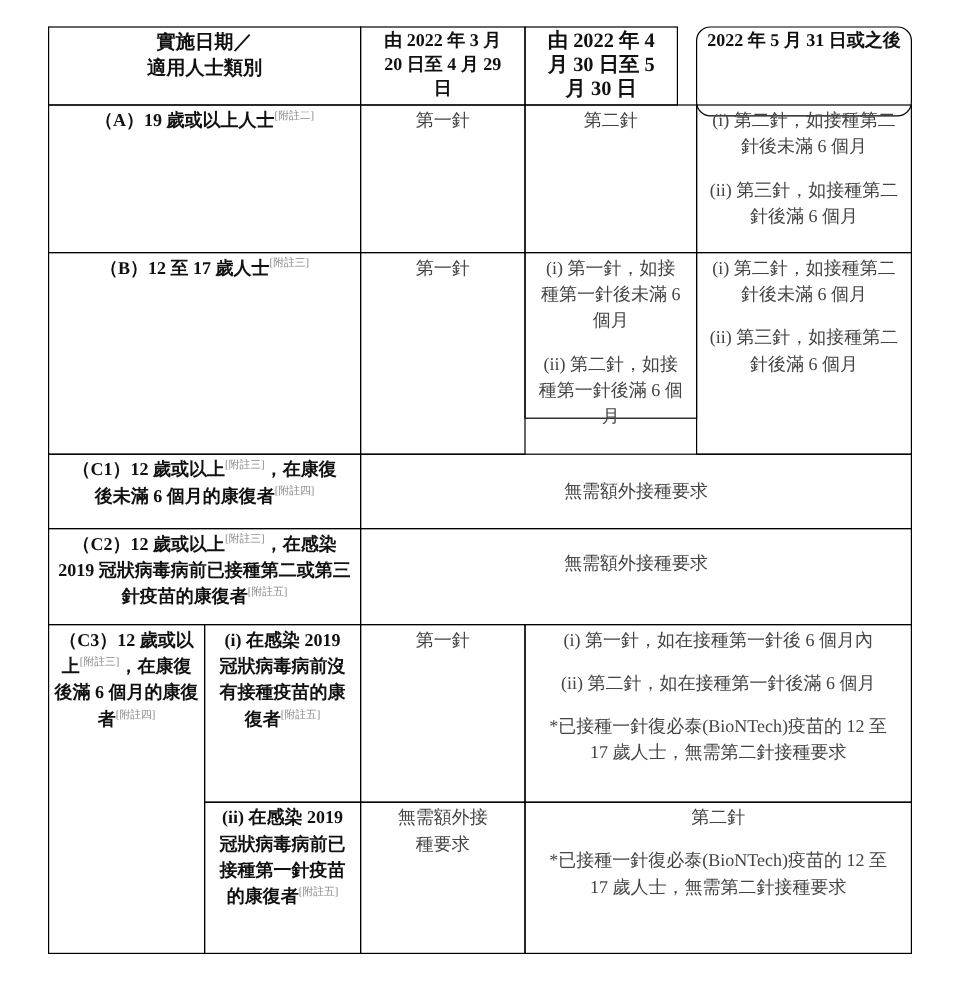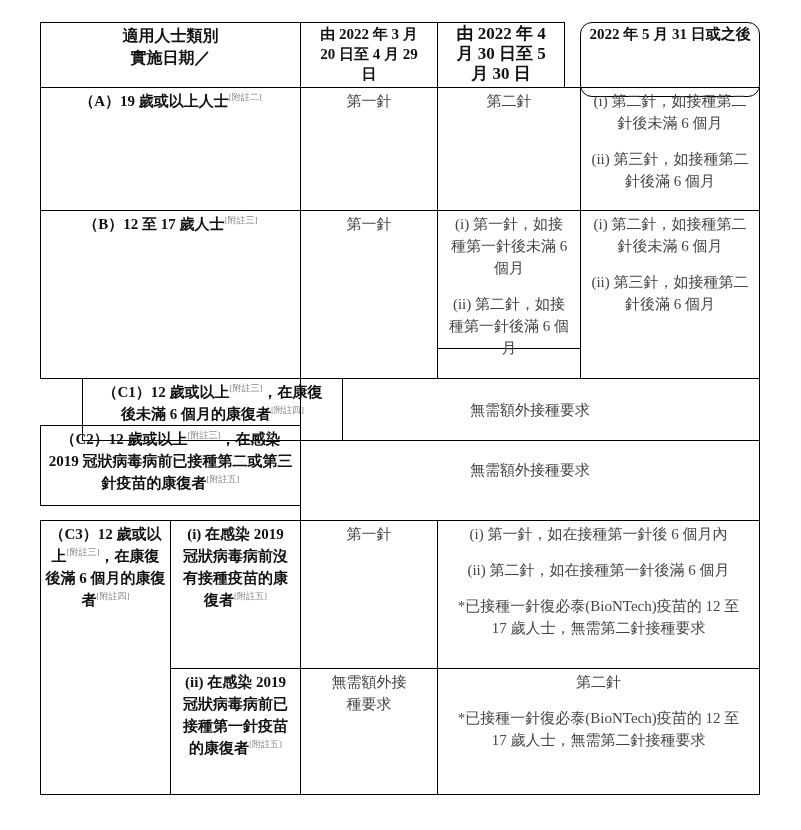--- a/index.html
+++ b/index.html
@@ -14,22 +14,22 @@
   .para { display:block; }
   .gap { margin-top:14px; }
   .mid { display:flex; flex-direction:column; justify-content:center; }
 </style>
 </head>
 <body>
 
 <div class="tbl">
 
   <div class="cell bold" style="left:0;top:0;width:261px;height:66px;font-size:16px;">
+    <span class="para">實施日期／</span>
     <span class="para">適用人士類別</span>
-    <span class="para">實施日期／</span>
   </div>
   <div class="cell bold" style="left:260px;top:0;width:138px;height:66px;font-size:15px;line-height:20px;padding:1px 10px;">由 2022 年 3 月 20 日至 4 月 29 日</div>
   <div class="cell bold" style="left:397px;top:0;width:128px;height:66px;font-size:17px;line-height:20px;padding:1px 12px;">由 2022 年 4 月 30 日至 5 月 30 日</div>
   <div class="cell bold" style="left:540px;top:0;width:180px;height:75px;font-size:15px;line-height:20px;padding:1px 8px;border-radius:12px;">2022 年 5 月 31 日或之後</div>
 
   <div class="cell bold" style="left:0;top:65px;width:261px;height:124px;">
     <span>（A）19 歲或以上人士</span><span class="note">[附註二]</span>
   </div>
   <div class="cell light" style="left:260px;top:65px;width:138px;height:124px;">第一針</div>
   <div class="cell light" style="left:397px;top:65px;width:144px;height:124px;">第二針</div>
@@ -44,28 +44,28 @@
   <div class="cell light" style="left:260px;top:188px;width:138px;height:169px;">第一針</div>
   <div class="cell light" style="left:397px;top:188px;width:144px;height:139px;padding:2px 10px;">
     <span class="para">(i) 第一針，如接種第一針後未滿 6 個月</span>
     <span class="para gap">(ii) 第二針，如接種第一針後滿 6 個月</span>
   </div>
   <div class="cell light" style="left:540px;top:188px;width:180px;height:169px;padding:2px 10px;">
     <span class="para">(i) 第二針，如接種第二針後未滿 6 個月</span>
     <span class="para gap">(ii) 第三針，如接種第二針後滿 6 個月</span>
   </div>
 
-  <div class="cell bold" style="left:0;top:356px;width:261px;height:63px;padding:2px 14px;margin-left:42px;">
+  <div class="cell bold" style="left:0;top:356px;width:261px;height:63px;padding:2px 14px;">
     <span>（C1）12 歲或以上</span><span class="note">[附註三]</span><span>，在康復後未滿 6 個月的康復者</span><span class="note">[附註四]</span>
   </div>
   <div class="cell light mid" style="left:260px;top:356px;width:460px;height:63px;">
     <span>無需額外接種要求</span>
   </div>
 
-  <div class="cell bold" style="left:0;top:403px;width:261px;height:81px;padding:2px 6px;text-align:center;">
+  <div class="cell bold" style="left:0;top:418px;width:261px;height:81px;padding:2px 6px;text-align:center;">
     <span>（C2）12 歲或以上</span><span class="note">[附註三]</span><span>，在感染 2019 冠狀病毒病前已接種第二或第三針疫苗的康復者</span><span class="note">[附註五]</span>
   </div>
   <div class="cell light" style="left:260px;top:418px;width:460px;height:81px;padding-top:18px;">
     <span>無需額外接種要求</span>
   </div>
 
   <div class="cell bold" style="left:0;top:498px;width:131px;height:275px;padding:2px 4px;">
     <span>（C3）12 歲或以上</span><span class="note">[附註三]</span><span>，在康復後滿 6 個月的康復者</span><span class="note">[附註四]</span>
   </div>
 

